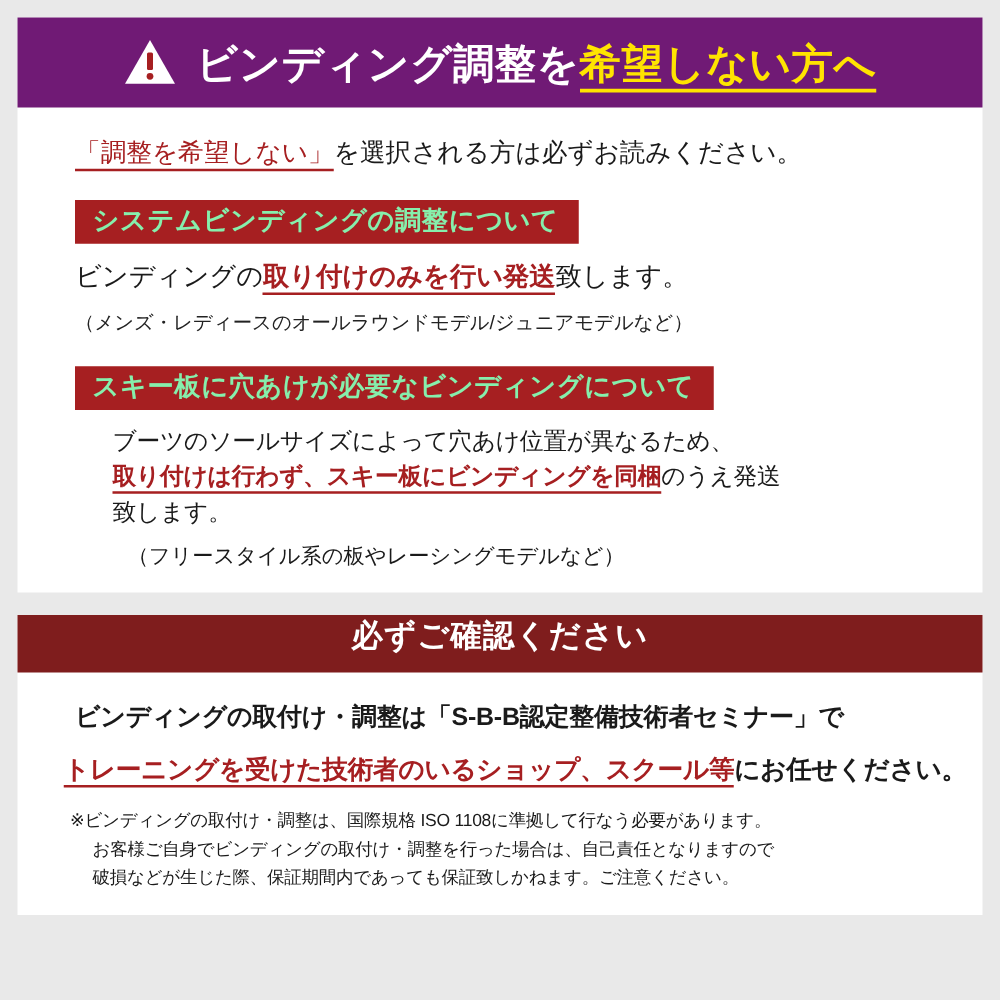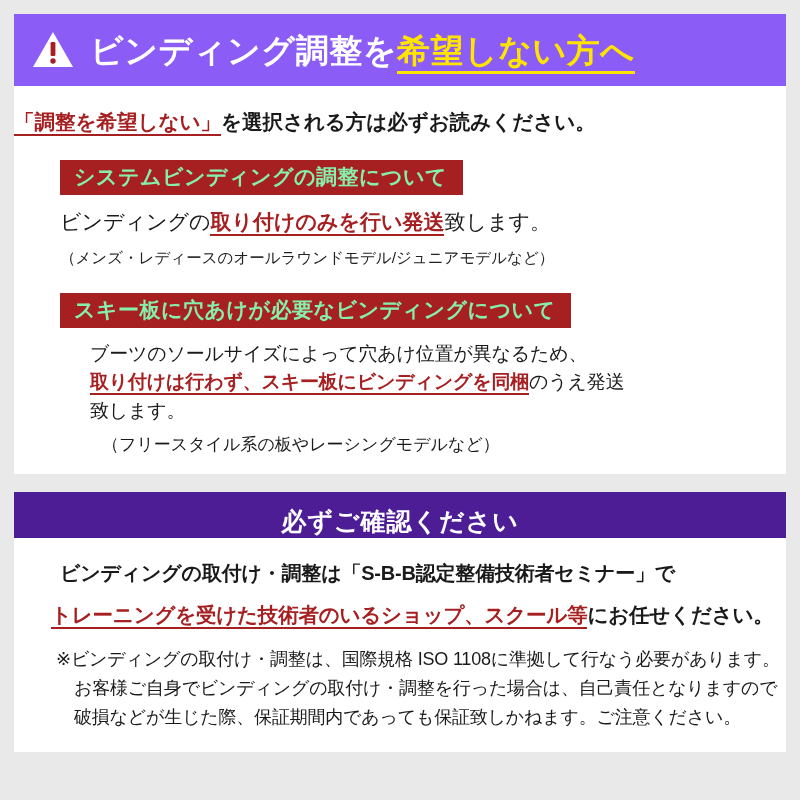--- a/index.html
+++ b/index.html
@@ -27,24 +27,25 @@
   .panel {
     background: #ffffff;
     width: 772px;
     box-sizing: border-box;
   }
   .panel-one {
     padding-bottom: 18px;
   }
 
   .header-bar {
-    background: #8b5cf6;
+    background: #701a75;
     height: 72px;
     display: flex;
     align-items: center;
+    justify-content: center;
     padding: 0 18px;
     box-sizing: border-box;
   }
   .warn-icon {
     width: 42px;
     height: 38px;
     position: relative;
     flex: 0 0 auto;
     margin-right: 16px;
   }
@@ -59,22 +60,23 @@
     line-height: 1;
   }
   .header-title .hl {
     color: #ffe400;
     border-bottom: 3px solid #ffe400;
     padding-bottom: 2px;
   }
 
   .lead {
     font-size: 20.5px;
-    font-weight: bold;
+    font-weight: normal;
     margin: 22px 0 0 0;
+    padding-left: 46px;
     color: #1a1a1a;
     letter-spacing: 0px;
   }
   .lead .redu {
     color: #a61f21;
     border-bottom: 2px solid #a61f21;
     padding-bottom: 1px;
   }
 
   .sec-head {
@@ -131,24 +133,24 @@
   }
 
   
   .gap { height: 18px; flex: 0 0 auto; }
 
   
   .panel-two {
     padding-bottom: 20px;
   }
   .grey-bar {
-    background: #4c1d95;
+    background: #7f1d1d;
     height: 46px;
     display: flex;
-    align-items: flex-end;
+    align-items: flex-start;
     justify-content: center;
   }
   .grey-bar-title {
     color: #ffffff;
     font-size: 25px;
     font-weight: bold;
     letter-spacing: 1px;
   }
   .p2-line {
     font-size: 20px;
@@ -163,21 +165,21 @@
     margin: 14px 0 0 0;
     padding-left: 37px;
     letter-spacing: -0.2px;
   }
   .p2-line2 .redb {
     color: #a61f21;
     border-bottom: 2px solid #a61f21;
     padding-bottom: 1px;
   }
   .p2-note {
-    font-size: 18px;
+    font-size: 14px;
     margin: 16px 0 0 0;
     padding-left: 42px;
     line-height: 1.6;
     letter-spacing: -0.2px;
   }
   .p2-note .ln2 { display: block; padding-left: 18px; }
   .p2-note .ln3 { display: block; padding-left: 18px; }
 </style>
 </head>
 <body>

